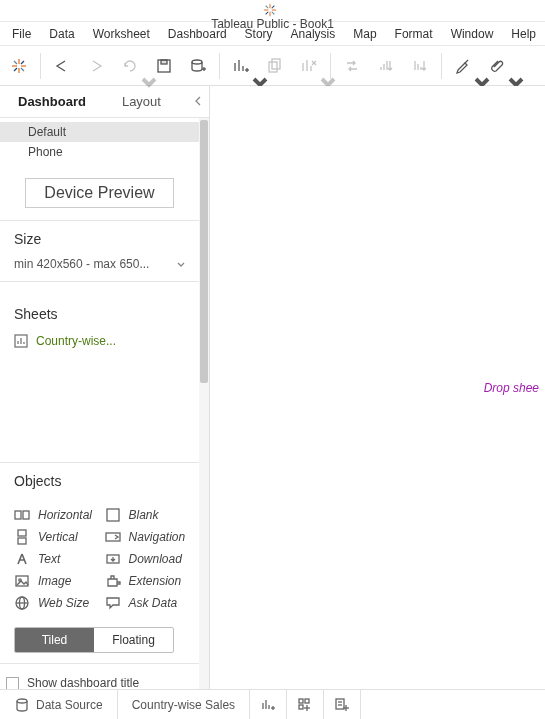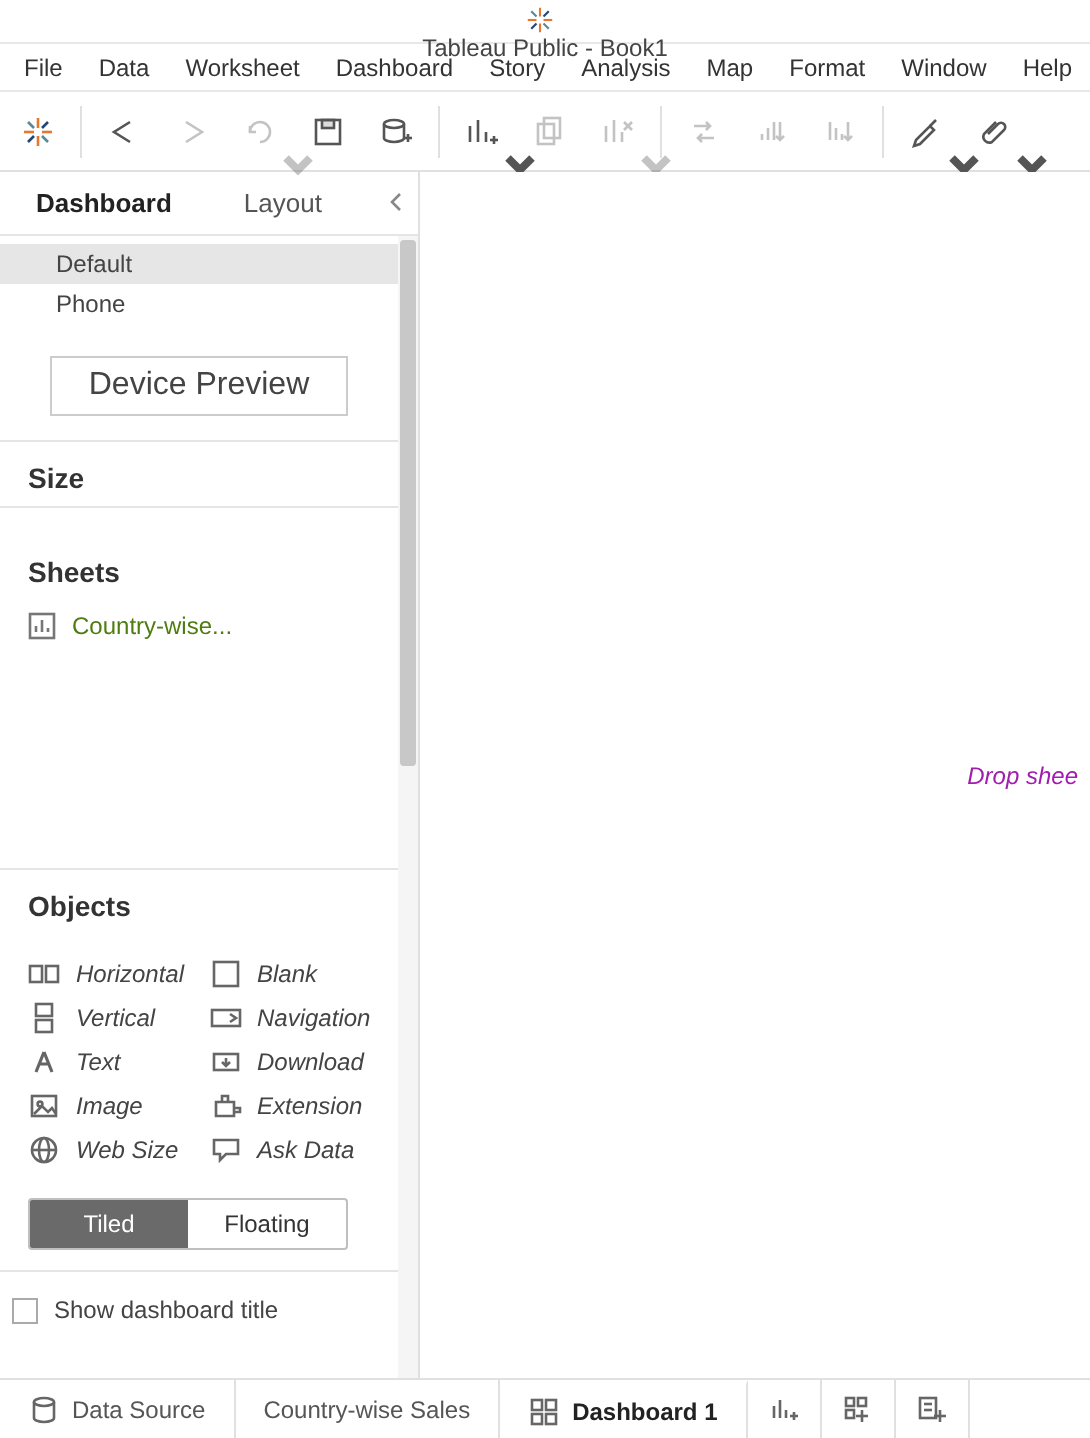--- a/index.html
+++ b/index.html
@@ -24,21 +24,21 @@
   .scrollarea { flex:1; overflow:hidden; position:relative;}
   .scrollinner { position:absolute; inset:0 10px 0 0; overflow-y:auto; }
   .scrollbar { position:absolute; right:0; top:0; width:10px; height:100%; background:#f5f5f5;}
   .scrollthumb { position:absolute; right:1px; top:2px; width:8px; height:46%; background:#c8c8c8; border-radius:2px;}
   .devlist { padding: 4px 0 8px 0;}
   .devlist .dev { padding:3px 0 3px 28px; font-size:12px; color:#444;}
   .devlist .dev.sel { background:#e6e6e6;}
   .preview-wrap { display:flex; justify-content:center; padding:8px 0 12px 0;}
   .preview-btn { border:1px solid #ccc; background:#fff; padding:5px 18px; font-size:16px; color:#444;}
   .sect-sep { height:1px; background:#e5e5e5; margin:0 0 0 0;}
-  .sect-title { font-size:14px; font-weight:700; color:#333; padding:10px 14px 6px 14px;}
+  .sect-title { font-size:14px; font-weight:400; color:#333; padding:10px 14px 6px 14px;}
   .size-row { display:flex; align-items:center; padding:4px 14px 10px 14px; color:#555;}
   .size-row .dd { margin-left:auto; color:#888;}
   .sheets { padding:2px 0 0 0;}
   .sheet-item { display:flex; align-items:center; gap:8px; padding:4px 14px; color:#4d7c0f;}
   .sheet-item .ic { width:14px; height:14px; display:flex; align-items:center; justify-content:center; color:#777;}
   .objects { padding:6px 10px 10px 14px;}
   .obj-grid { display:grid; grid-template-columns: 1fr 1fr; column-gap: 6px; row-gap:6px; padding:6px 0 10px 0;font-style:italic;}
   .obj { display:flex; align-items:center; gap:8px; font-size:12px; color:#444;}
   .obj .oic { width:16px; height:16px; display:flex; align-items:center; justify-content:center; color:#666;}
   .tile-toggle { display:flex; border:1px solid #bfbfbf; border-radius:2px; overflow:hidden; width:160px; margin-top:6px;}
@@ -233,20 +233,26 @@
         <div class="devlist">
           <div class="dev sel">Default</div>
           <div class="dev">Phone</div>
         </div>
         <div class="preview-wrap">
           <button class="preview-btn">Device Preview</button>
         </div>
         <div class="sect-sep"></div>
 
         <div class="sect-title">Size</div>
+        <div class="size-row">
+          <span>min 420x560 - max 650...</span>
+          <span class="dd"><svg width="8" height="6" viewBox="0 0 8 6">
+                <path d="M1 1 L4 4 L7 1"></path>
+              </svg></span>
+        </div>
         <div class="sect-sep"></div>
 
         <div style="height:14px"></div>
         <div class="sect-title">Sheets</div>
         <div class="sheets">
           <div class="sheet-item">
             <span class="ic">
                 <svg viewBox="0 0 14 14">
                   <rect x="1" y="1" width="12" height="12"></rect>
                   <line x1="4" y1="10" x2="4" y2="7"></line>
@@ -381,29 +387,20 @@
   <div class="btab">
     <span class="bicon"><svg viewBox="0 0 16 16">
           <ellipse cx="8" cy="4" rx="5" ry="2"></ellipse>
           <path d="M3 4 L3 12 A5 2 0 0 0 13 12 L13 4"></path>
         </svg></span>
     <span>Data Source</span>
   </div>
   <div class="btab">
     <span>Country-wise Sales</span>
   </div>
-  <div class="btab active">
-    <span class="bicon"><svg viewBox="0 0 16 16">
-          <rect x="2" y="2" width="5" height="5"></rect>
-          <rect x="9" y="2" width="5" height="5"></rect>
-          <rect x="2" y="9" width="5" height="5"></rect>
-          <rect x="9" y="9" width="5" height="5"></rect>
-        </svg></span>
-    <span>Dashboard 1</span>
-  </div>
   <div class="btab narrow">
     <span class="bicon"><svg viewBox="0 0 16 16">
           <line x1="3" y1="12" x2="3" y2="6"></line>
           <line x1="6" y1="12" x2="6" y2="3"></line>
           <line x1="9" y1="12" x2="9" y2="8"></line>
           <line x1="11" y1="11" x2="15" y2="11"></line>
           <line x1="13" y1="9" x2="13" y2="13"></line>
         </svg></span>
   </div>
   <div class="btab narrow">

